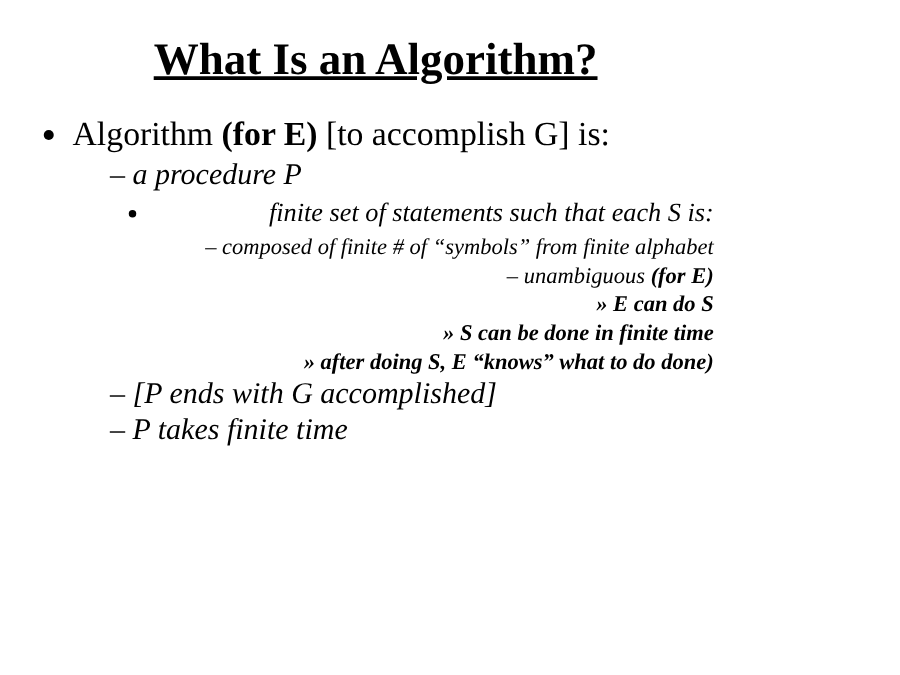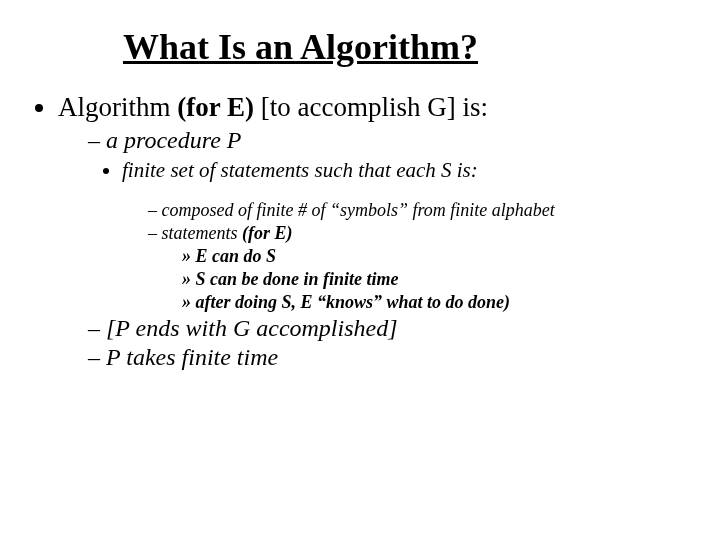--- a/index.html
+++ b/index.html
@@ -34,24 +34,25 @@
     margin: 4px 0 0 0;
     padding-left: 30px;
     font-size: 24px;
   }
   ul.lvl2 > li { list-style: none; margin: 2px 0; font-style: italic; }
   ul.lvl2 > li::before { content: "– "; }
   ul.lvl3 {
     margin: 4px 0 0 0;
     padding-left: 34px;
     font-size: 21px;
+    text-align: right;
   }
   ul.lvl3 > li { list-style-type: disc; margin: 2px 0; }
   ul.lvl4 {
-    margin: 17px 0 0 0;
+    margin: 4px 0 0 0;
     padding-left: 26px;
     font-size: 18px;
   }
   ul.lvl4 > li { list-style: none; margin: 2px 0; }
   ul.lvl4 > li::before { content: "– "; }
   ul.lvl5 {
     margin: 2px 0 0 0;
     padding-left: 34px;
     font-size: 18px;
     font-weight: bold;
@@ -77,21 +78,21 @@
 
           <ul class="lvl3">
             <li>
               <span>finite set of statements such that each S is:</span>
 
               <ul class="lvl4">
                 <li>
                   <span>composed of finite # of “symbols” from finite alphabet</span>
                 </li>
                 <li>
-                  <span>statements </span><span class="b">(for E)</span>
+                  <span>unambiguous </span><span class="b">(for E)</span>
 
                   <ul class="lvl5">
                     <li>E can do S</li>
                     <li>S can be done in finite time</li>
                     <li>after doing S, E “knows” what to do done)</li>
                   </ul>
                 </li>
               </ul>
             </li>
           </ul>

